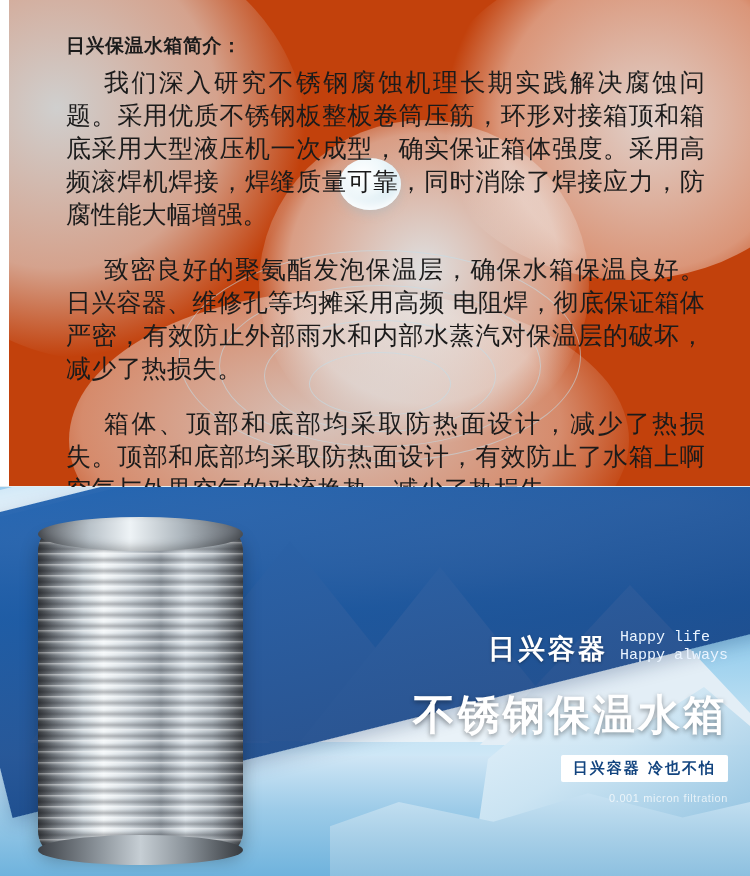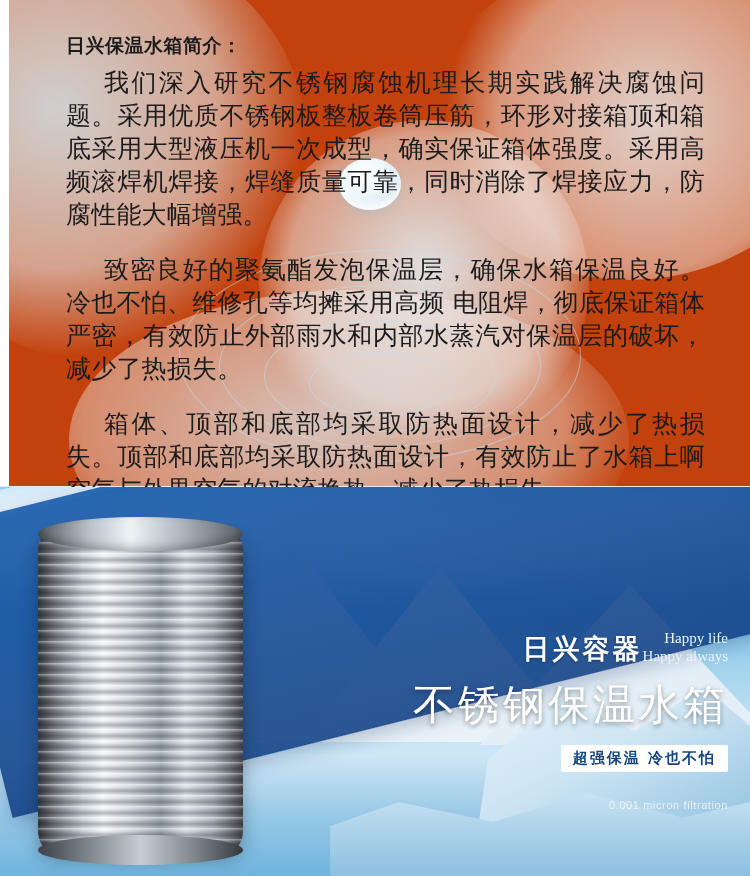--- a/index.html
+++ b/index.html
@@ -204,60 +204,61 @@
     top: 142px;
     width: 470px;
     text-align: right;
     color: #ffffff;
     z-index: 6;
   }
   .brand-row {
     display: flex;
     align-items: flex-end;
     justify-content: flex-end;
+    gap: 12px;
   }
   .brand-cn {
     font-family: "DejaVu Sans", "Liberation Sans", sans-serif;
     font-size: 27px;
     font-weight: bold;
     letter-spacing: 3px;
     color: #ffffff;
     text-shadow: 0 1px 3px rgba(0,0,0,0.35);
   }
   .brand-en {
-    font-family: Liberation Serif, serif;
+    font-family: Liberation Mono, monospace;
     font-size: 15px;
     line-height: 18px;
     color: #eaf4ff;
-    text-align: right;
+    text-align: left;
     padding-bottom: 2px;
   }
   .headline {
     font-family: "DejaVu Sans", "Liberation Sans", sans-serif;
     font-size: 42px;
-    font-weight: normal;
+    font-weight: bold;
     letter-spacing: 3px;
-    margin-top: 10px;
+    margin-top: 20px;
     color: #ffffff;
     text-shadow: 0 2px 5px rgba(0,0,0,0.4);
   }
   .sub-pill {
     display: inline-block;
     margin-top: 12px;
     padding: 4px 12px;
     background: #ffffff;
     color: #12447f;
     font-family: "DejaVu Sans", "Liberation Sans", sans-serif;
     font-size: 15px;
     font-weight: bold;
     letter-spacing: 2px;
     border-radius: 2px;
   }
   .micro-en {
-    margin-top: 26px;
+    margin-top: 9px;
     font-family: "Liberation Sans", sans-serif;
     font-size: 11px;
     line-height: 14px;
     color: rgba(255,255,255,0.72);
     letter-spacing: 0.6px;
   }
   .faint-en {
     position: absolute;
     right: 18px;
     top: 282px;
@@ -335,21 +336,21 @@
     <div class="wm wm4"></div>
     <div class="ripple r1"></div>
     <div class="ripple r2"></div>
     <div class="ripple r3"></div>
     <div class="ripple r4"></div>
     <div class="droplet"></div>
 
     <div class="text-inner">
       <h1 class="doc-title">日兴保温水箱简介：</h1>
       <p class="doc-para">我们深入研究不锈钢腐蚀机理长期实践解决腐蚀问题。采用优质不锈钢板整板卷筒压筋，环形对接箱顶和箱底采用大型液压机一次成型，确实保证箱体强度。采用高频滚焊机焊接，焊缝质量可靠，同时消除了焊接应力，防腐性能大幅增强。</p>
-      <p class="doc-para">致密良好的聚氨酯发泡保温层，确保水箱保温良好。冷也不怕、维修孔等均摊采用高频 电阻焊，彻底保证箱体严密，有效防止外部雨水和内部水蒸汽对保温层的破坏，减少了热损失。</p>
+      <p class="doc-para">致密良好的聚氨酯发泡保温层，确保水箱保温良好。日兴容器、维修孔等均摊采用高频 电阻焊，彻底保证箱体严密，有效防止外部雨水和内部水蒸汽对保温层的破坏，减少了热损失。</p>
       <p class="doc-para">箱体、顶部和底部均采取防热面设计，减少了热损失。顶部和底部均采取防热面设计，有效防止了水箱上啊空气与外界空气的对流换热，减少了热损失。</p>
     </div>
   </div>
 
   <div class="divider"></div>
 
   <div class="banner">
 
     <div class="sky-clouds"></div>
 
@@ -387,21 +388,21 @@
     <div class="banner-text">
       <div class="brand-row">
         <div class="brand-cn">日兴容器</div>
         <div class="brand-en">
           <div>Happy life</div>
           <div>Happy always</div>
         </div>
       </div>
       <div class="headline">不锈钢保温水箱</div>
       <div>
-        <span class="sub-pill">超强保温 冷也不怕</span>
+        <span class="sub-pill">日兴容器 冷也不怕</span>
       </div>
       <div class="micro-en">
         <div>0.001 micron filtration</div>
       </div>
     </div>
 
 
   </div>
 </div>
 

